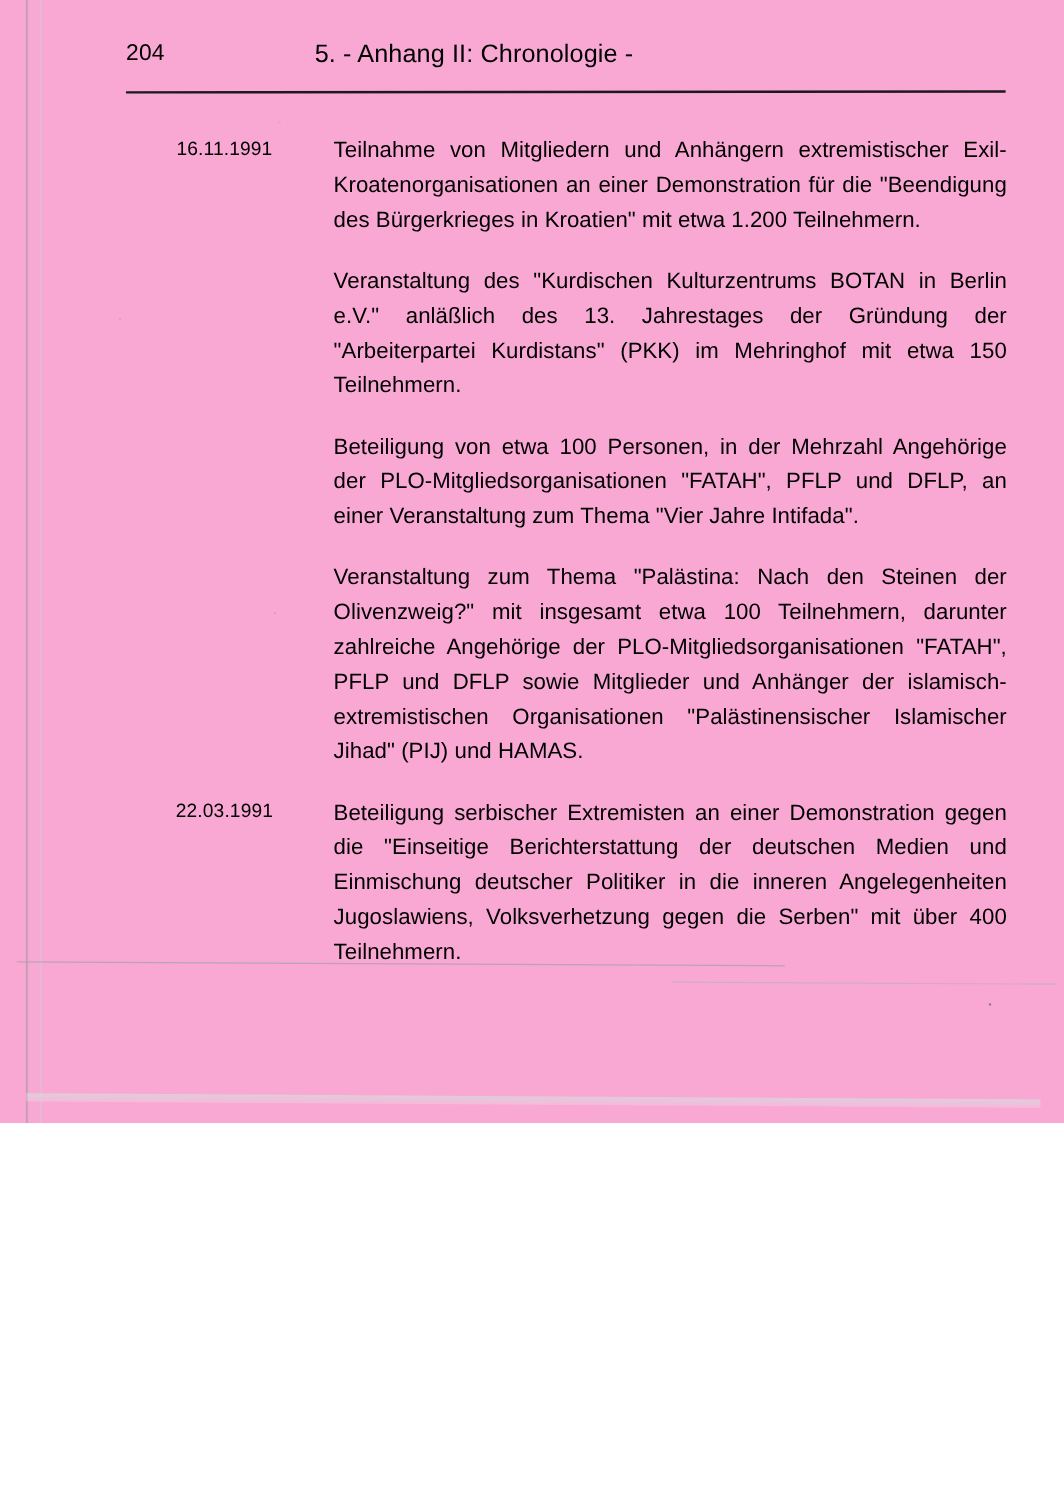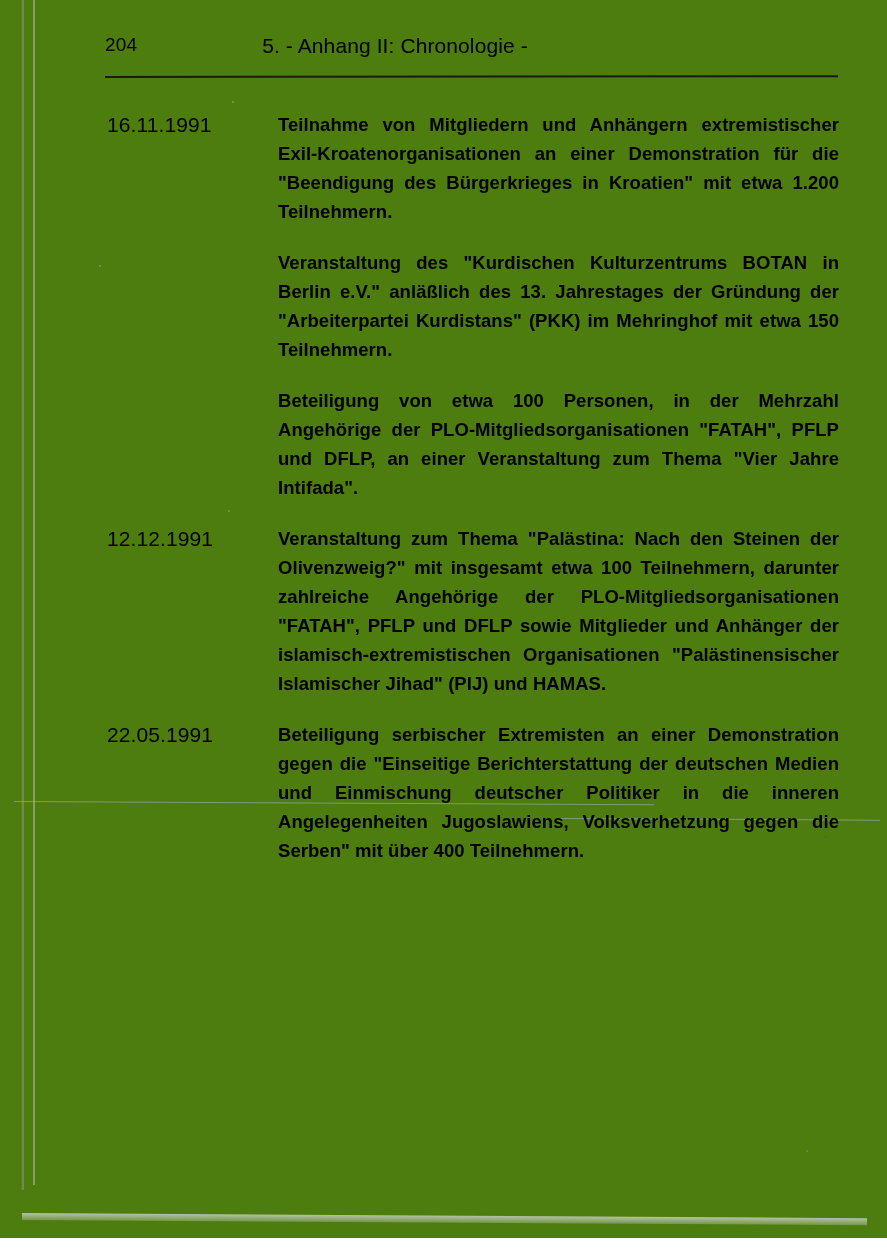--- a/index.html
+++ b/index.html
@@ -10,22 +10,22 @@
   }
 
   body {
     font-family: "Liberation Sans", sans-serif;
     color: #000000;
   }
 
   .page {
     position: relative;
     width: 887px;
-    height: 1238px;
-    background: #4d7c0f;
+    height: 936px;
+    background: #f9a8d4;
     overflow: hidden;
     box-sizing: border-box;
   }
 
   
   .scan-edge-left {
     position: absolute;
     left: 21px;
     top: 0;
     width: 3px;
@@ -139,35 +139,35 @@
   }
   .entry {
     position: relative;
     margin-bottom: 22px;
   }
   .entry-date {
     position: absolute;
     left: 2px;
     top: 0;
     width: 160px;
-    font-size: 21px;
+    font-size: 16px;
     line-height: 29px;
     letter-spacing: 0.1px;
     white-space: nowrap;
+    text-align: center;
   }
   .entry-text {
     margin-left: 173px;
     width: 561px;
     font-size: 18.5px;
     line-height: 29px;
     text-align: justify;
     text-justify: inter-word;
     letter-spacing: 0.05px;
     hyphens: none;
-    font-weight: bold;
   }
 </style>
 </head>
 <body>
 
 <div class="page">
 
   <div class="scan-edge-left"></div>
   <div class="scan-edge-left2"></div>
   <div class="scan-edge-bottom"></div>
@@ -190,22 +190,21 @@
         <div class="entry-date">16.11.1991</div>
         <div class="entry-text">Teilnahme von Mitgliedern und Anhängern extremistischer Exil-Kroatenorganisationen an einer Demonstration für die "Beendigung des Bürgerkrieges in Kroatien" mit etwa 1.200 Teilnehmern.</div>
       </div>
       <div class="entry">
         <div class="entry-text">Veranstaltung des "Kurdischen Kulturzentrums BOTAN in Berlin e.V." anläßlich des 13. Jahrestages der Gründung der "Arbeiterpartei Kurdistans" (PKK) im Mehringhof mit etwa 150 Teilnehmern.</div>
       </div>
       <div class="entry">
         <div class="entry-text">Beteiligung von etwa 100 Personen, in der Mehrzahl Angehörige der PLO-Mitgliedsorganisationen "FATAH", PFLP und DFLP, an einer Veranstaltung zum Thema "Vier Jahre Intifada".</div>
       </div>
       <div class="entry">
-        <div class="entry-date">12.12.1991</div>
         <div class="entry-text">Veranstaltung zum Thema "Palästina: Nach den Steinen der Olivenzweig?" mit insgesamt etwa 100 Teilnehmern, darunter zahlreiche Angehörige der PLO-Mitgliedsorganisationen "FATAH", PFLP und DFLP sowie Mitglieder und Anhänger der islamisch-extremistischen Organisationen "Palästinensischer Islamischer Jihad" (PIJ) und HAMAS.</div>
       </div>
       <div class="entry">
-        <div class="entry-date">22.05.1991</div>
+        <div class="entry-date">22.03.1991</div>
         <div class="entry-text">Beteiligung serbischer Extremisten an einer Demonstration gegen die "Einseitige Berichterstattung der deutschen Medien und Einmischung deutscher Politiker in die inneren Angelegenheiten Jugoslawiens, Volksverhetzung gegen die Serben" mit über 400 Teilnehmern.</div>
       </div>
     </div>
 
 </div>
 
 </body></html>

